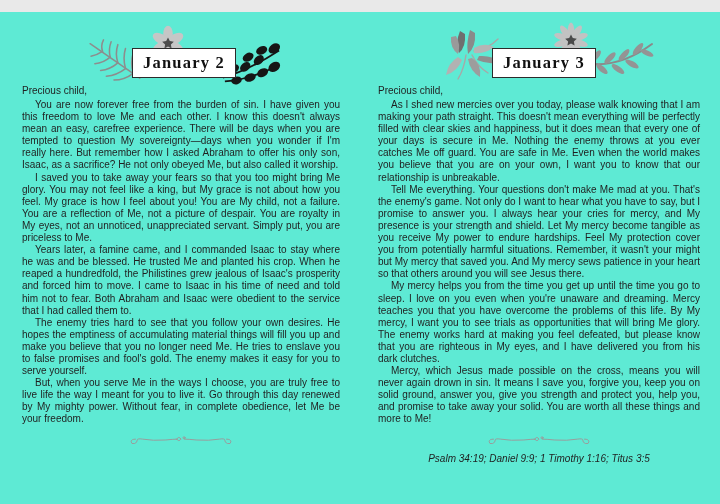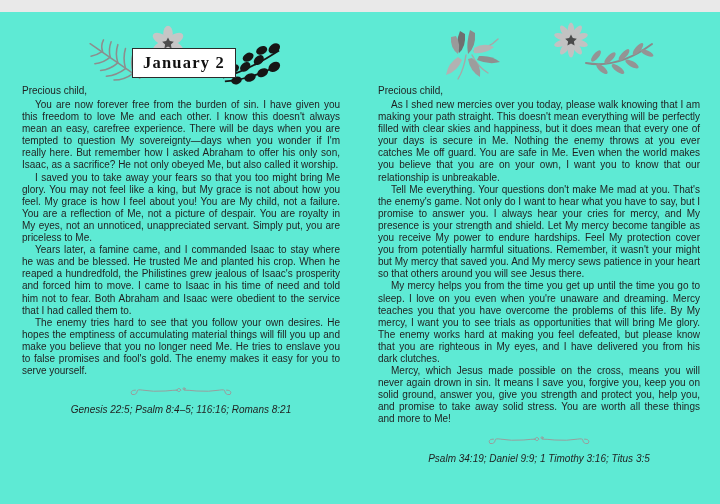--- a/index.html
+++ b/index.html
@@ -93,33 +93,33 @@
       <span class="banner-title">January 2</span>
     </div>
 
     <div class="header-spacer"></div>
 
     <p class="salutation">Precious child,</p>
     <p class="body-para">You are now forever free from the burden of sin. I have given you this freedom to love Me and each other. I know this doesn't always mean an easy, carefree experience. There will be days when you are tempted to question My sovereignty—days when you wonder if I'm really here. But remember how I asked Abraham to offer his only son, Isaac, as a sacrifice? He not only obeyed Me, but also called it worship.</p>
     <p class="body-para">I saved you to take away your fears so that you too might bring Me glory. You may not feel like a king, but My grace is not about how you feel. My grace is how I feel about you! You are My child, not a failure. You are a reflection of Me, not a picture of despair. You are royalty in My eyes, not an unnoticed, unappreciated servant. Simply put, you are priceless to Me.</p>
     <p class="body-para">Years later, a famine came, and I commanded Isaac to stay where he was and be blessed. He trusted Me and planted his crop. When he reaped a hundredfold, the Philistines grew jealous of Isaac's prosperity and forced him to move. I came to Isaac in his time of need and told him not to fear. Both Abraham and Isaac were obedient to the service that I had called them to.</p>
     <p class="body-para">The enemy tries hard to see that you follow your own desires. He hopes the emptiness of accumulating material things will fill you up and make you believe that you no longer need Me. He tries to enslave you to false promises and fool's gold. The enemy makes it easy for you to serve yourself.</p>
+    <p class="body-para">But, when you serve Me in the ways I choose, you are truly free to live life the way I meant for you to live it. Go through this day renewed by My mighty power. Without fear, in complete obedience, let Me be your freedom.</p>
 
     <div class="flourish-wrap">
       <svg width="116" height="14" viewBox="0 0 120 16">
         <g fill="none" stroke="#9a9a9a" stroke-width="1.1" stroke-linecap="round">
           <path d="M8 7 q-5 0 -5 3 q0 3 4 2 q3 -1 3 -4 q0 -2 6 -1 q12 2 26 1 q10 -1 14 -1"></path>
           <path d="M112 7 q5 0 5 3 q0 3 -4 2 q-3 -1 -3 -4 q0 -2 -6 -1 q-12 2 -26 1 q-10 -1 -14 -1"></path>
           <path d="M55 7 q2.5 -4 5 0 q-2.5 3.5 -5 0"></path>
           <circle cx="63.5" cy="5.5" r="1.2"></circle>
         </g>
       </svg>
     </div>
 
-    <p class="scripture">Genesis 22:5; Psalm 8:4–5; 116:16; Romans 8:21</p>
   </section>
 
   <section class="page page-right">
 
     <svg class="deco" style="left:84px;top:15px;" width="62" height="56" viewBox="0 0 62 56">
       <g fill="none" stroke="#a8a8a8" stroke-width="1.4" stroke-linecap="round">
         <path d="M22 28 Q20 42 14 52"></path>
         <path d="M28 28 Q34 40 44 46"></path>
         <path d="M30 24 Q44 22 54 12"></path>
       </g>
@@ -155,36 +155,39 @@
         <ellipse cx="18" cy="31" rx="7" ry="2.8" transform="rotate(40 18 31)"></ellipse>
         <ellipse cx="26" cy="20" rx="7.5" ry="2.8" transform="rotate(-45 26 20)"></ellipse>
         <ellipse cx="34" cy="31" rx="7.5" ry="2.8" transform="rotate(35 34 31)"></ellipse>
         <ellipse cx="40" cy="17" rx="7.5" ry="2.8" transform="rotate(-48 40 17)"></ellipse>
         <ellipse cx="48" cy="26" rx="7.5" ry="2.8" transform="rotate(30 48 26)"></ellipse>
         <ellipse cx="54" cy="11" rx="7.5" ry="2.8" transform="rotate(-50 54 11)"></ellipse>
         <ellipse cx="63" cy="15" rx="7" ry="2.6" transform="rotate(25 63 15)"></ellipse>
       </g>
     </svg>
 
+    <div class="banner">
+      <span class="banner-title">January 3</span>
+    </div>
 
     <div class="header-spacer"></div>
 
     <p class="salutation">Precious child,</p>
     <p class="body-para">As I shed new mercies over you today, please walk knowing that I am making your path straight. This doesn't mean everything will be perfectly filled with clear skies and happiness, but it does mean that every one of your days is secure in Me. Nothing the enemy throws at you ever catches Me off guard. You are safe in Me. Even when the world makes you believe that you are on your own, I want you to know that our relationship is unbreakable.</p>
     <p class="body-para">Tell Me everything. Your questions don't make Me mad at you. That's the enemy's game. Not only do I want to hear what you have to say, but I promise to answer you. I always hear your cries for mercy, and My presence is your strength and shield. Let My mercy become tangible as you receive My power to endure hardships. Feel My protection cover you from potentially harmful situations. Remember, it wasn't your might but My mercy that saved you. And My mercy sews patience in your heart so that others around you will see Jesus there.</p>
     <p class="body-para">My mercy helps you from the time you get up until the time you go to sleep. I love on you even when you're unaware and dreaming. Mercy teaches you that you have overcome the problems of this life. By My mercy, I want you to see trials as opportunities that will bring Me glory. The enemy works hard at making you feel defeated, but please know that you are righteous in My eyes, and I have delivered you from his dark clutches.</p>
-    <p class="body-para">Mercy, which Jesus made possible on the cross, means you will never again drown in sin. It means I save you, forgive you, keep you on solid ground, answer you, give you strength and protect you, help you, and promise to take away solid stress. You are worth all these things and more to Me!</p>
+    <p class="body-para">Mercy, which Jesus made possible on the cross, means you will never again drown in sin. It means I save you, forgive you, keep you on solid ground, answer you, give you strength and protect you, help you, and promise to take away your solid. You are worth all these things and more to Me!</p>
 
     <div class="flourish-wrap">
       <svg width="116" height="14" viewBox="0 0 120 16">
         <g fill="none" stroke="#9a9a9a" stroke-width="1.1" stroke-linecap="round">
           <path d="M8 7 q-5 0 -5 3 q0 3 4 2 q3 -1 3 -4 q0 -2 6 -1 q12 2 26 1 q10 -1 14 -1"></path>
           <path d="M112 7 q5 0 5 3 q0 3 -4 2 q-3 -1 -3 -4 q0 -2 -6 -1 q-12 2 -26 1 q-10 -1 -14 -1"></path>
           <path d="M55 7 q2.5 -4 5 0 q-2.5 3.5 -5 0"></path>
           <circle cx="63.5" cy="5.5" r="1.2"></circle>
         </g>
       </svg>
     </div>
 
-    <p class="scripture">Psalm 34:19; Daniel 9:9; 1 Timothy 3:16; Titus 3:5</p>
+    <p class="scripture">Psalm 34:19; Daniel 9:9; 1 Timothy 1:16; Titus 3:5</p>
   </section>
 
 </div>
 
 </body></html>

